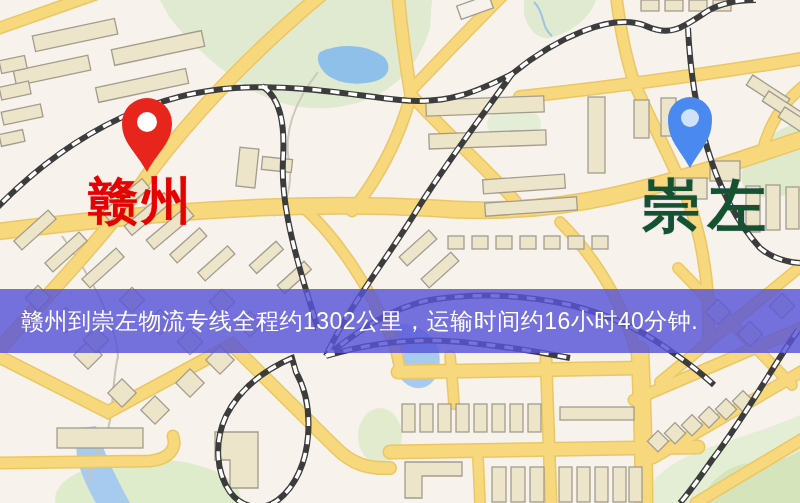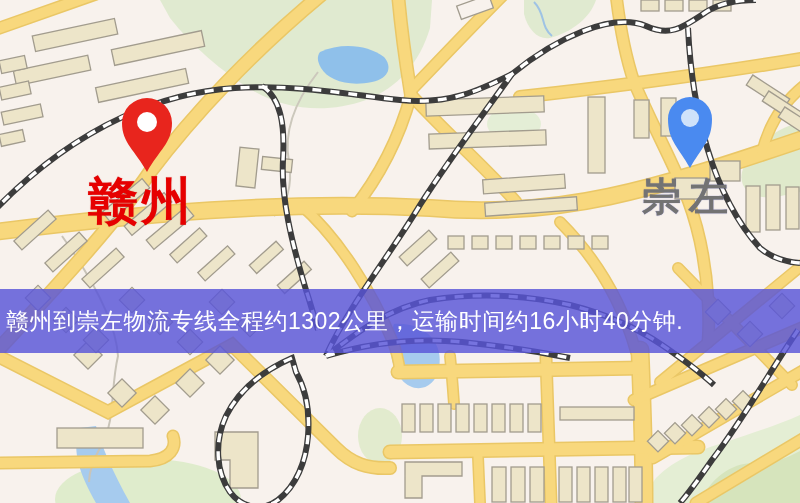--- a/index.html
+++ b/index.html
@@ -6,25 +6,25 @@
   .stage{position:relative;width:800px;height:503px;overflow:hidden;
          font-family:"Liberation Sans", sans-serif;background:#f8f2ed;}
   .map{position:absolute;left:0;top:0;width:800px;height:503px;display:block;}
   .pin{position:absolute;pointer-events:auto;}
   .pin svg{display:block;}
   .pin-origin{left:120px;top:96px;width:54px;height:78px;}
   .pin-dest{left:666px;top:96px;width:48px;height:74px;}
   .city-label{position:absolute;font-weight:bold;line-height:1;white-space:nowrap;}
   .label-origin{left:88px;top:176px;font-size:50px;letter-spacing:3px;color:#e60000;
                 text-shadow:0 0 1px rgba(180,0,0,.6);}
-  .label-dest{left:642px;top:177px;font-size:39px;letter-spacing:8px;color:#737373;
+  .label-dest{left:642px;top:177px;font-size:58px;letter-spacing:8px;color:#14532d;
               text-shadow:0 0 1px rgba(20,30,150,.6);}
   .banner{position:absolute;left:0;top:289px;width:800px;height:64px;
           background:rgba(88,84,216,0.82);}
-  .banner span{display:block;padding-left:6px;line-height:64px;font-size:23px;
+  .banner span{display:block;padding-left:21px;line-height:64px;font-size:23px;
                letter-spacing:0.5px;color:#ffffff;white-space:nowrap;}
 </style>
 </head>
 <body>
 
 <div class="stage">
 
   <svg class="map" viewBox="0 0 800 503" xmlns="http://www.w3.org/2000/svg">
 
     <rect width="800" height="503" fill="#f8f2ed"></rect>

